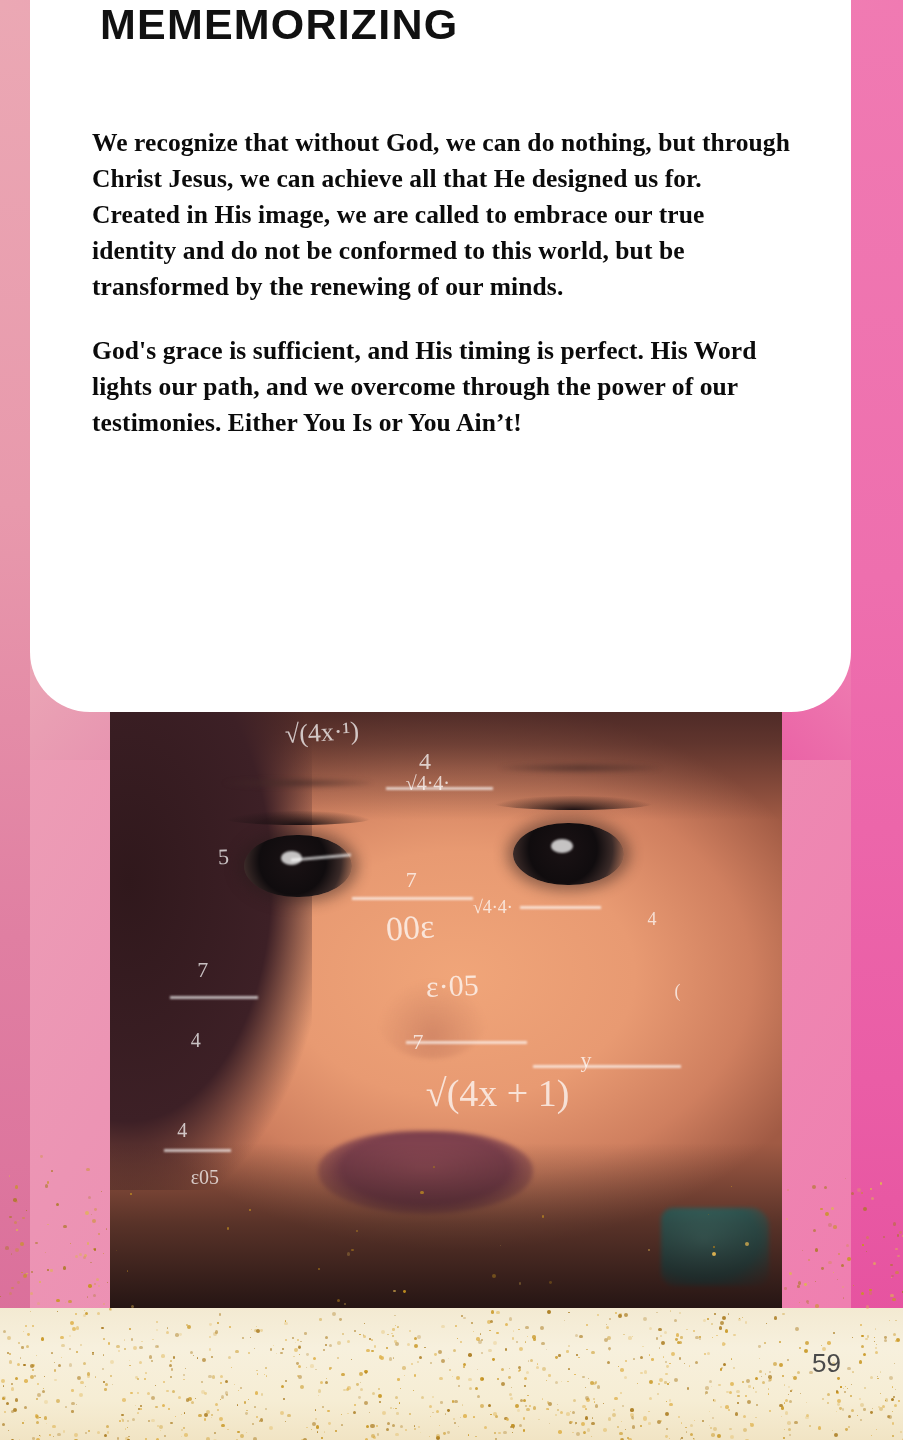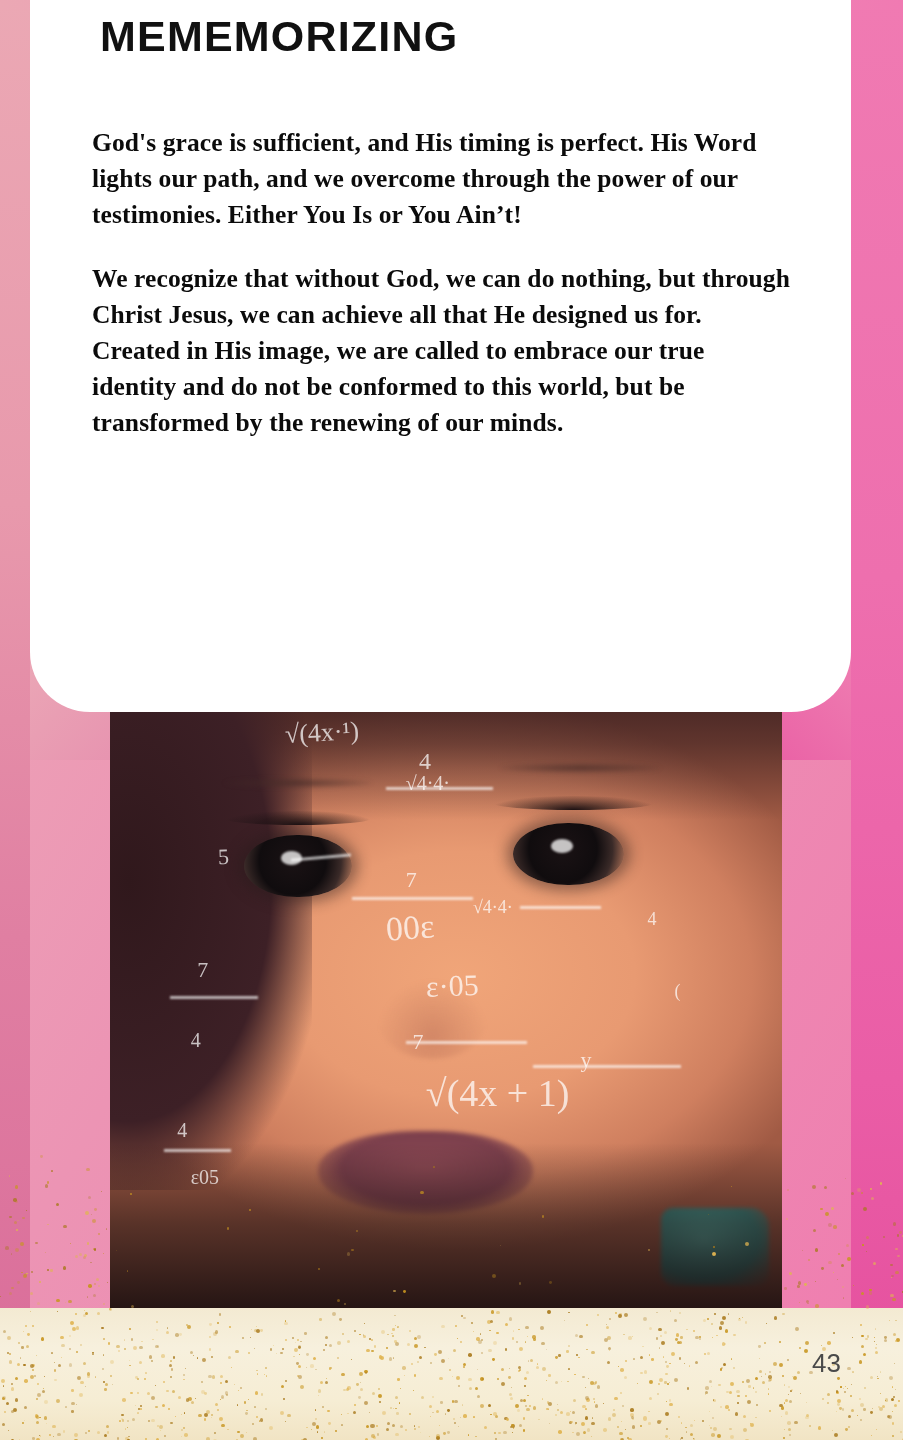--- a/index.html
+++ b/index.html
@@ -65,21 +65,21 @@
   .card-top-fill {
     position: absolute;
     left: 30px; top: 0;
     width: 821px; height: 40px;
     background: #ffffff;
   }
 
   .titles {
     position: absolute;
     left: 80px;
-    top: 14px;
+    top: 2px;
     width: 680px;
   }
   .title-line1 {
     font-family: "Liberation Sans", sans-serif;
     font-weight: bold;
     font-size: 43px;
     letter-spacing: 1.2px;
     color: #111111;
     text-align: left;
     line-height: 1.05;
@@ -309,22 +309,22 @@
   <div class="frame-top"></div>
 
   <div class="card"></div>
   <div class="card-top-fill"></div>
 
   <div class="titles">
     <div class="title-line1">MEMEMORIZING</div>
   </div>
 
   <div class="body-copy">
+    <p>We recognize that without God, we can do nothing, but through Christ Jesus, we can achieve all that He designed us for. Created in His image, we are called to embrace our true identity and do not be conformed to this world, but be transformed by the renewing of our minds.</p>
     <p>God's grace is sufficient, and His timing is perfect. His Word lights our path, and we overcome through the power of our testimonies. Either You Is or You Ain’t!</p>
-    <p>We recognize that without God, we can do nothing, but through Christ Jesus, we can achieve all that He designed us for. Created in His image, we are called to embrace our true identity and do not be conformed to this world, but be transformed by the renewing of our minds.</p>
   </div>
 
   <div class="photo-wrap">
     <div class="photo">
       <div class="ph-base"></div>
       <div class="ph-hair-t"></div>
       <div class="ph-hair-l"></div>
 
       <div class="brow brow-l"></div>
       <div class="brow brow-r"></div>
@@ -1507,15 +1507,15 @@
       <div class="sp" style="left: 352.5px; top: 260.5px; width: 3.1px; height: 3.1px; opacity: 0.8; background: rgb(168, 120, 26);"></div>
       <div class="sp" style="left: 215.3px; top: 252.5px; width: 3.2px; height: 3.2px; opacity: 0.7; background: rgb(224, 180, 81);"></div>
       <div class="sp" style="left: 548.9px; top: 130.9px; width: 2.8px; height: 2.8px; opacity: 0.39; background: rgb(168, 120, 26);"></div>
       <div class="sp" style="left: 843.7px; top: 240.9px; width: 2.6px; height: 2.6px; opacity: 0.56; background: rgb(168, 120, 26);"></div>
       <div class="sp" style="left: 596.8px; top: 163.5px; width: 2.2px; height: 2.2px; opacity: 0.62; background: rgb(224, 180, 81);"></div>
       <div class="sp" style="left: 371.3px; top: 199.7px; width: 2.5px; height: 2.5px; opacity: 0.77; background: rgb(200, 149, 31);"></div>
       <div class="sp" style="left: 901.5px; top: 287.7px; width: 4px; height: 4px; opacity: 0.61; background: rgb(224, 180, 81);"></div>
       <div class="sp" style="left: 869.9px; top: 225.8px; width: 3.1px; height: 3.1px; opacity: 0.29; background: rgb(200, 149, 31);"></div>
     </div>
 
-  <div class="page-number">43</div>
+  <div class="page-number">59</div>
 
 </div>
 
 </body></html>

